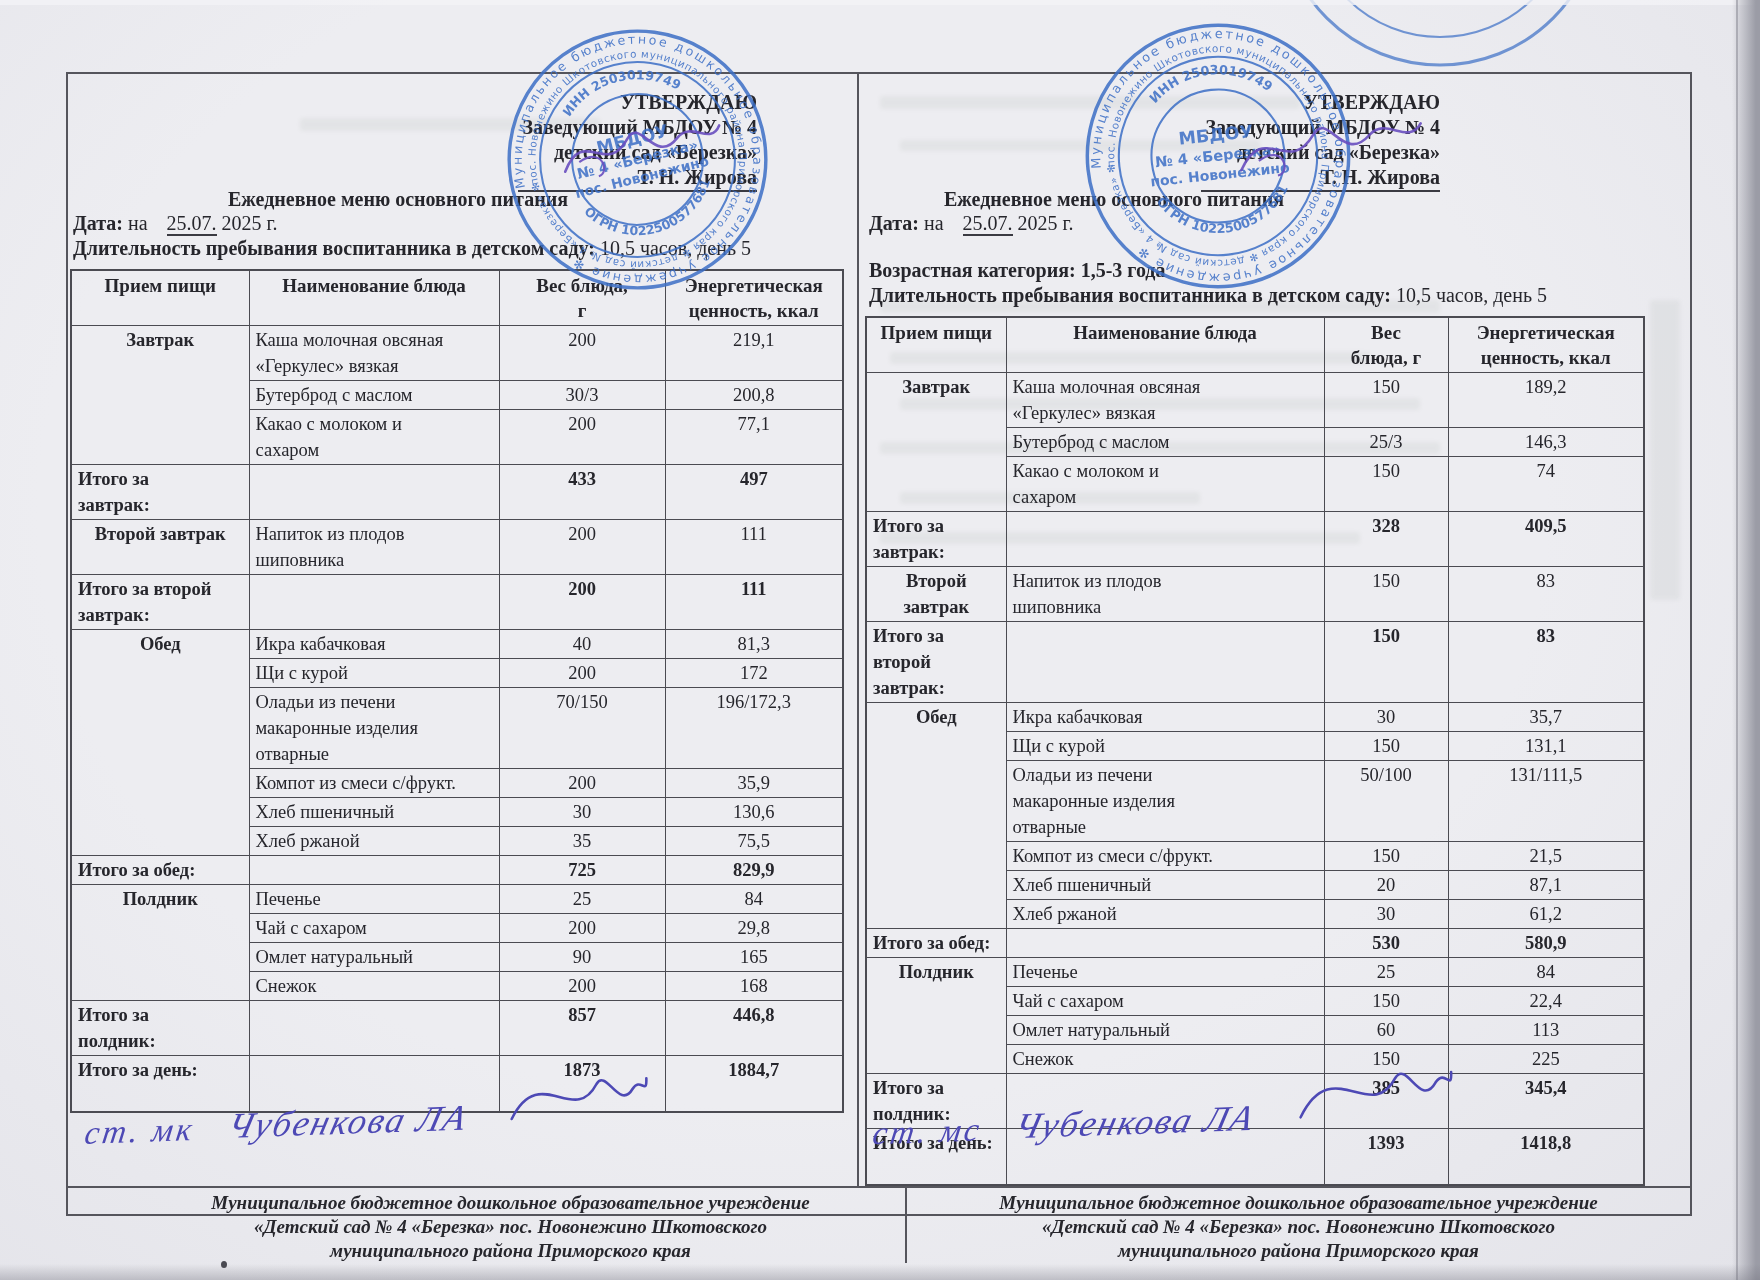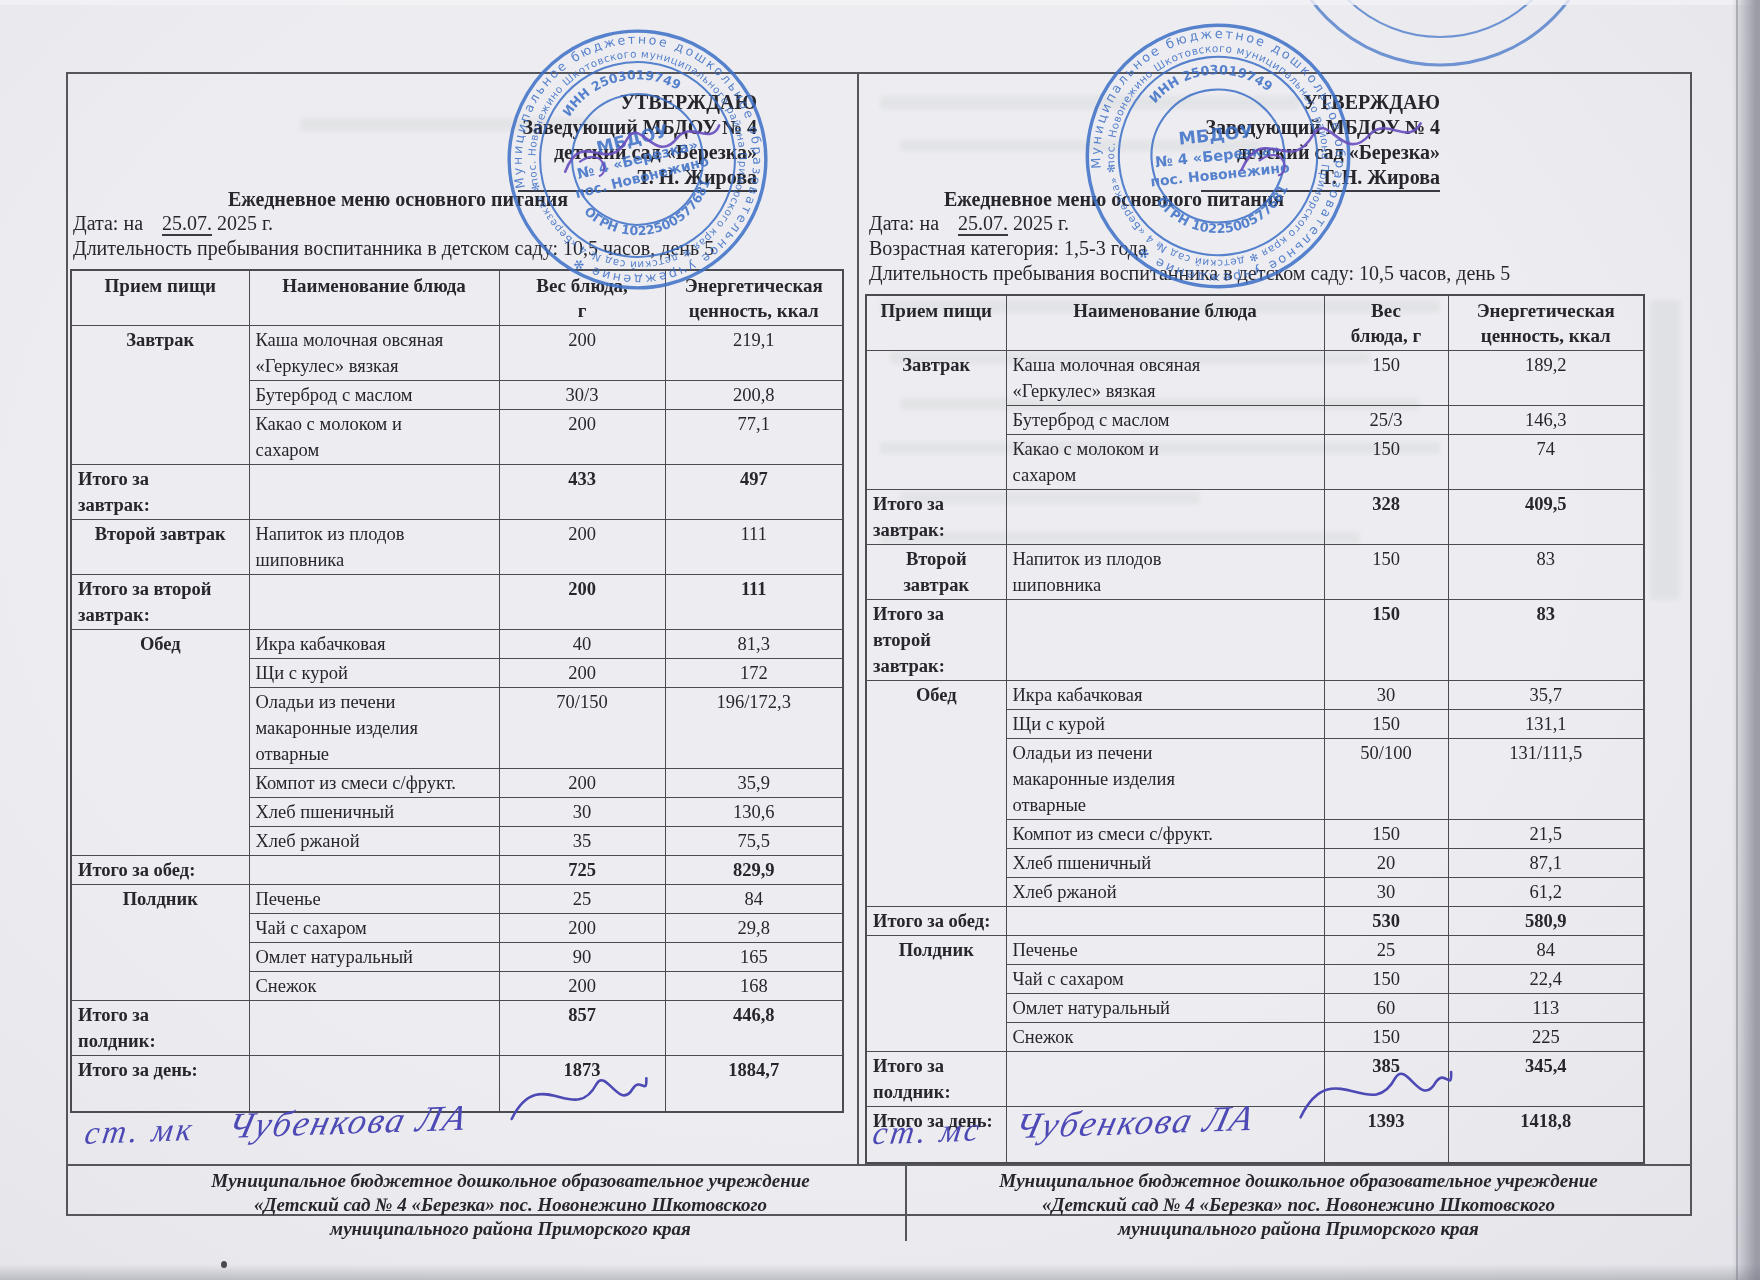--- a/index.html
+++ b/index.html
@@ -18,21 +18,21 @@
   .panel-right{border-left:2px solid #55555c;}
   .approve{text-align:right;font-weight:bold;font-size:20px;line-height:25px;margin-top:16px;}
   .panel-left .approve{margin-right:100px;}
   .panel-right .approve{margin-right:250px;}
   .sig-underline{display:inline-block;border-bottom:2px solid #3a3a42;padding-left:119px;}
   .menu-title{font-weight:bold;font-size:20px;white-space:nowrap;margin-top:-4px;}
   .panel-left .menu-title{padding-left:160px;}
   .panel-right .menu-title{padding-left:85px;}
   .meta{font-size:20px;line-height:25px;padding-left:5px;}
   .panel-right .meta{padding-left:10px;}
-  .meta .b, .b{font-weight:normal;}
+  .meta .b, .b{font-weight:bold;margin-top:22px;}
   .u{border-bottom:2px solid #3a3a42;margin-left:14px;}
   .menu-table{border-collapse:collapse;margin-top:3px;table-layout:fixed;}
   .panel-left .menu-table{margin-left:2px;width:772px;}
   .panel-right .menu-table{margin-left:6px;width:778px;}
   .menu-table, .menu-table th, .menu-table td{border:1.5px solid var(--tborder);}
   .menu-table{border-width:2px;margin-top:8px;}
   .menu-table th{font-size:19px;font-weight:bold;line-height:25px;padding:2px 4px;
                  white-space:pre-line;text-align:center;vertical-align:top;}
   .menu-table td{font-size:18.5px;line-height:26px;padding:1px 6px;vertical-align:top;
                  white-space:pre-line;}

